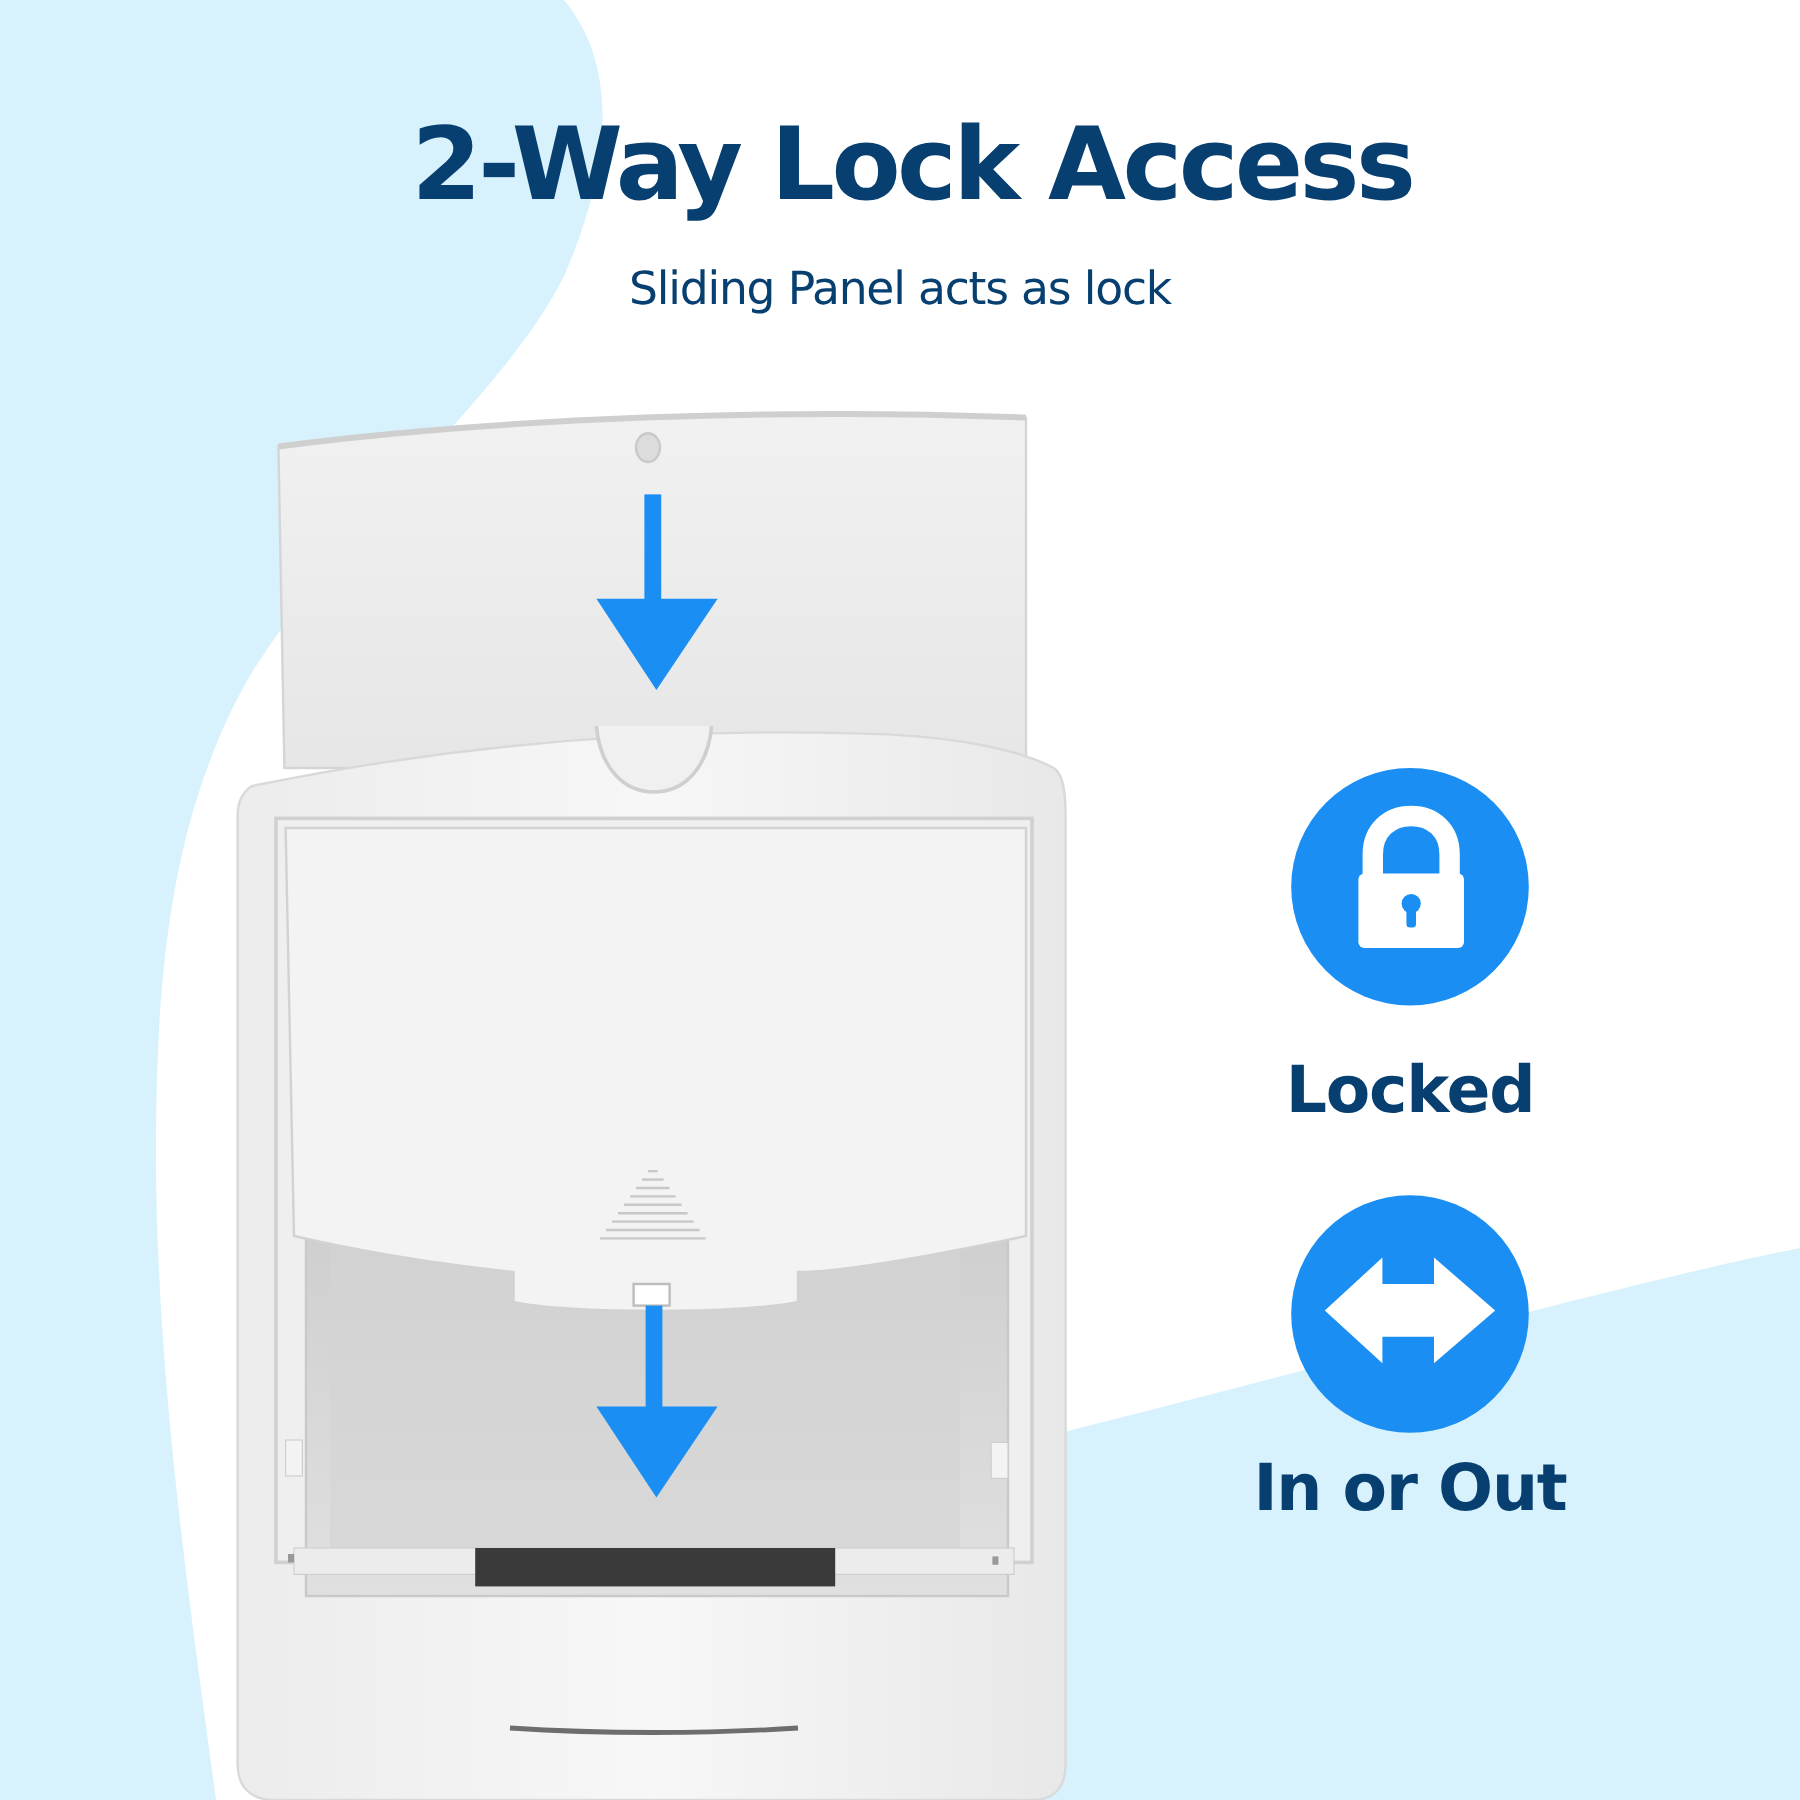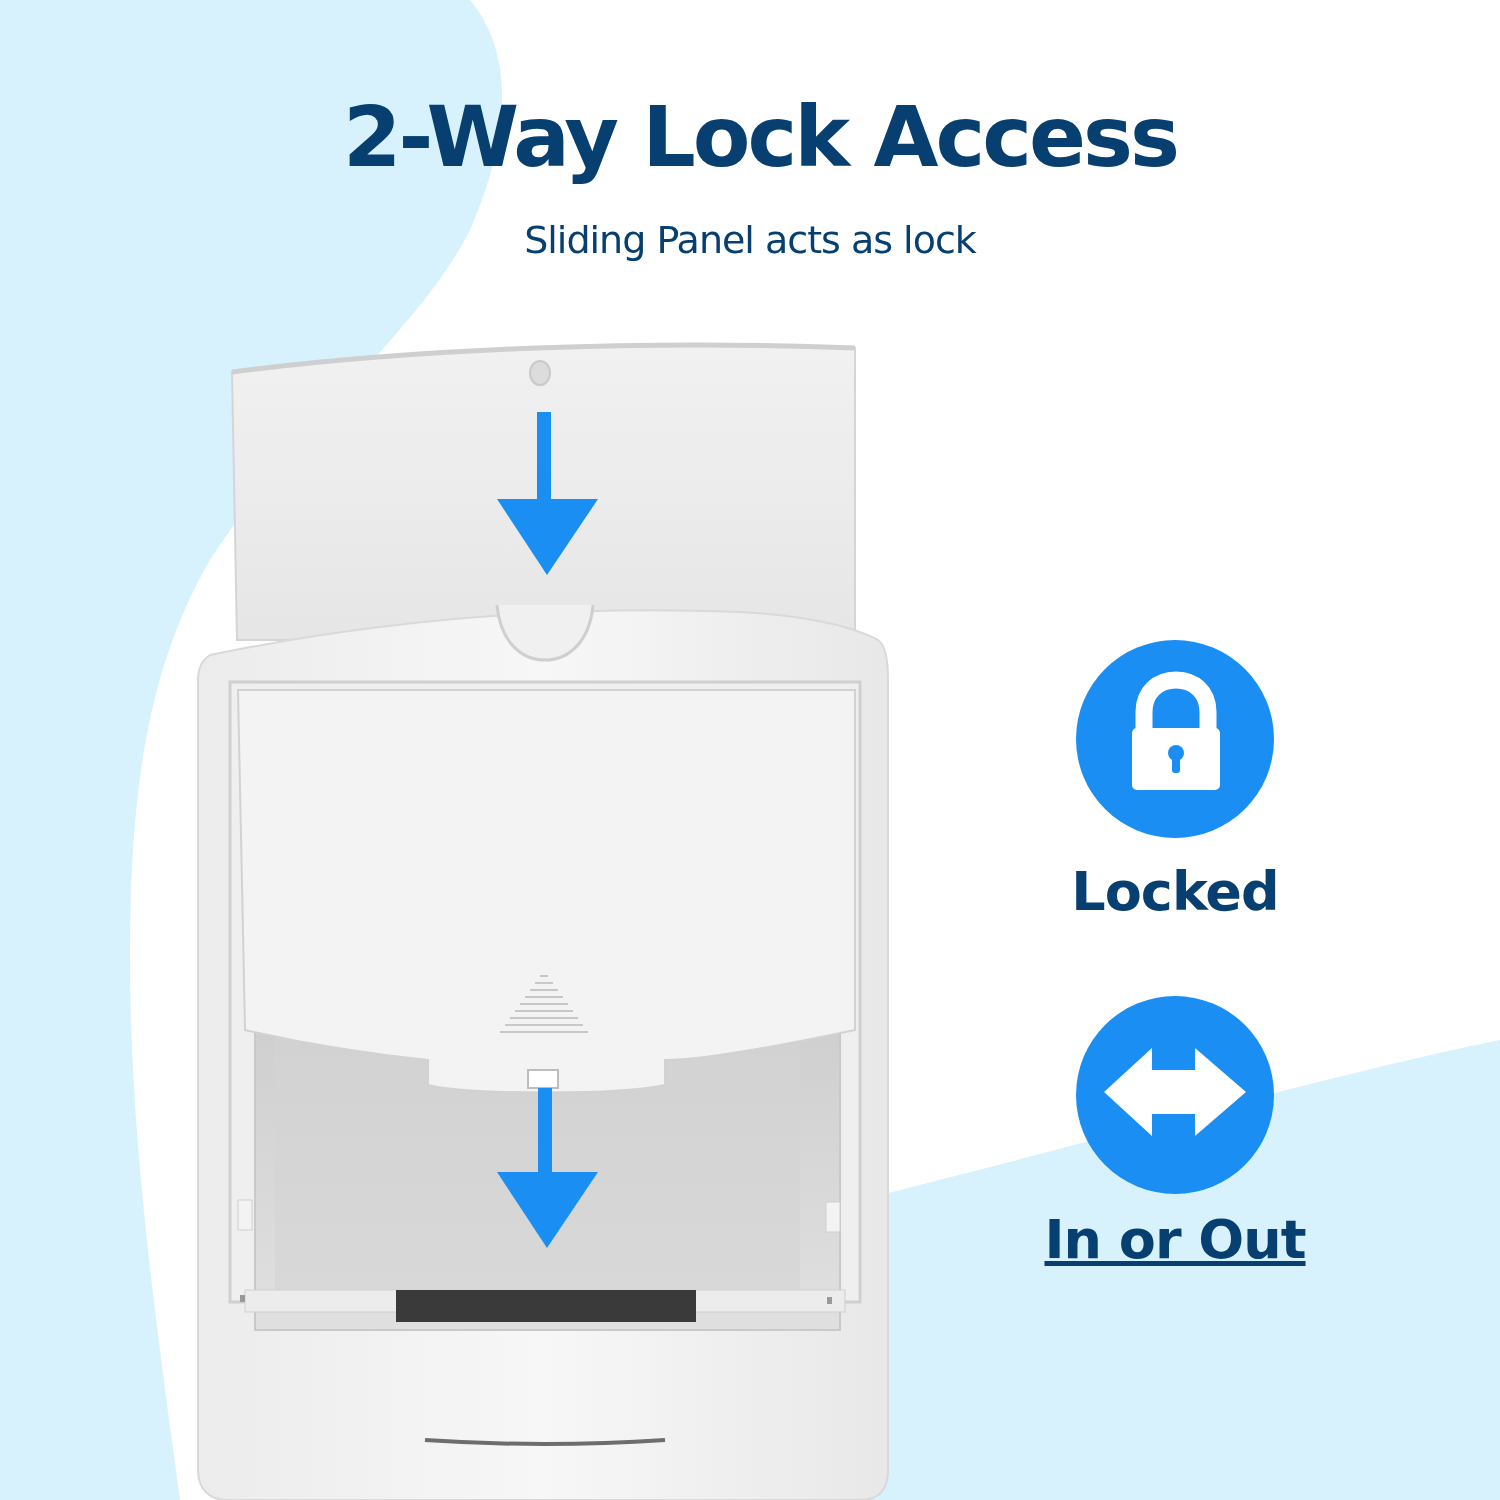--- a/index.html
+++ b/index.html
@@ -4,24 +4,24 @@
 <style>
   html, body { margin: 0; padding: 0; }
   body { width: 1500px; height: 1500px; position: relative; overflow: hidden; background: #ffffff; font-family: "DejaVu Sans", sans-serif; }
   .bg-svg { position: absolute; left: 0; top: 0; width: 1500px; height: 1500px; }
   .title { position: absolute; left: 0; width: 1520px; top: 88px; text-align: center; font-family: "DejaVu Sans", sans-serif; font-weight: bold; font-size: 84px; letter-spacing: -3px; color: #063f70; margin: 0; }
   .subtitle { position: absolute; left: 0; width: 1500px; top: 218px; text-align: center; font-family: "DejaVu Sans", sans-serif; font-size: 38px; color: #063f70; letter-spacing: -1px; margin: 0; }
   .product { position: absolute; left: 0; top: 0; width: 1500px; height: 1500px; }
   .feature { position: absolute; width: 340px; text-align: center; }
   .feature .circle { width: 198px; height: 198px; border-radius: 50%; background: #1a8ef2; margin: 0 auto; position: relative; }
   .feature .circle svg { position: absolute; left: 0; top: 0; }
-  .feature .label { font-family: "DejaVu Sans", sans-serif; font-weight: bold; font-size: 54px; color: #063f70; letter-spacing: -1px; margin-top: 22px; }
+  .feature .label { font-family: "DejaVu Sans", sans-serif; font-weight: bold; font-size: 54px; color: #063f70; letter-spacing: -1px; margin-top: 39px; }
   .feature-locked { left: 1005px; top: 640px; }
   .feature-inout { left: 1005px; top: 996px; }
-  .feature-inout .label { margin-top: 14px; text-decoration: underline; }
+  .feature-inout .label { margin-top: 14px; }
 </style>
 </head>
 <body>
 
 <svg class="bg-svg" viewBox="0 0 1500 1500" xmlns="http://www.w3.org/2000/svg">
   <path d="M0,0 L470,0 C520,60 505,150 470,230 C420,330 300,420 210,560 C140,680 130,820 130,960 C130,1150 160,1350 180,1500 L0,1500 Z" fill="#d7f2fd"></path>
   <path d="M860,1200 C1100,1140 1350,1070 1500,1040 L1500,1500 L860,1500 Z" fill="#d7f2fd"></path>
 </svg>
 
 <h1 class="title">2-Way Lock Access</h1>

